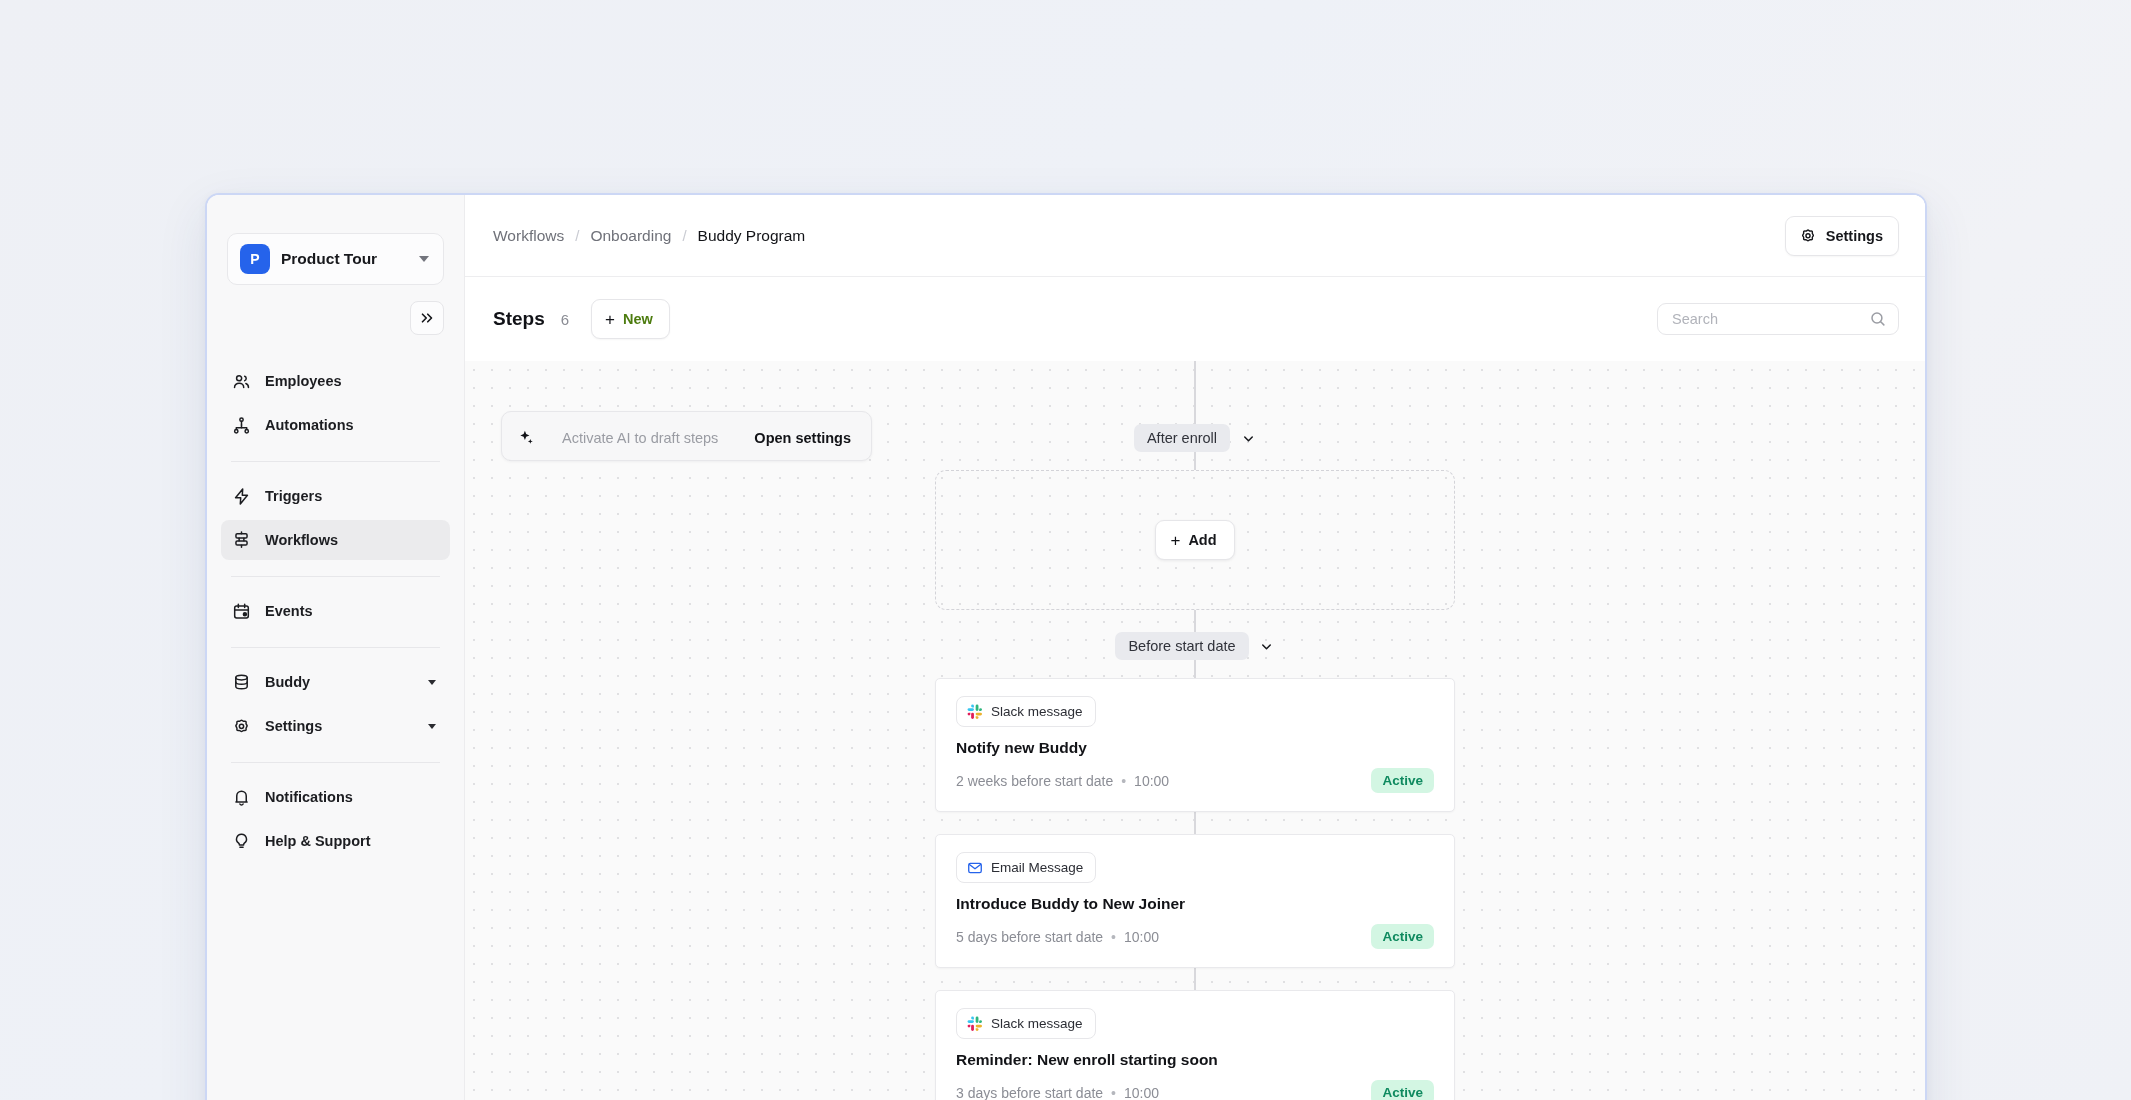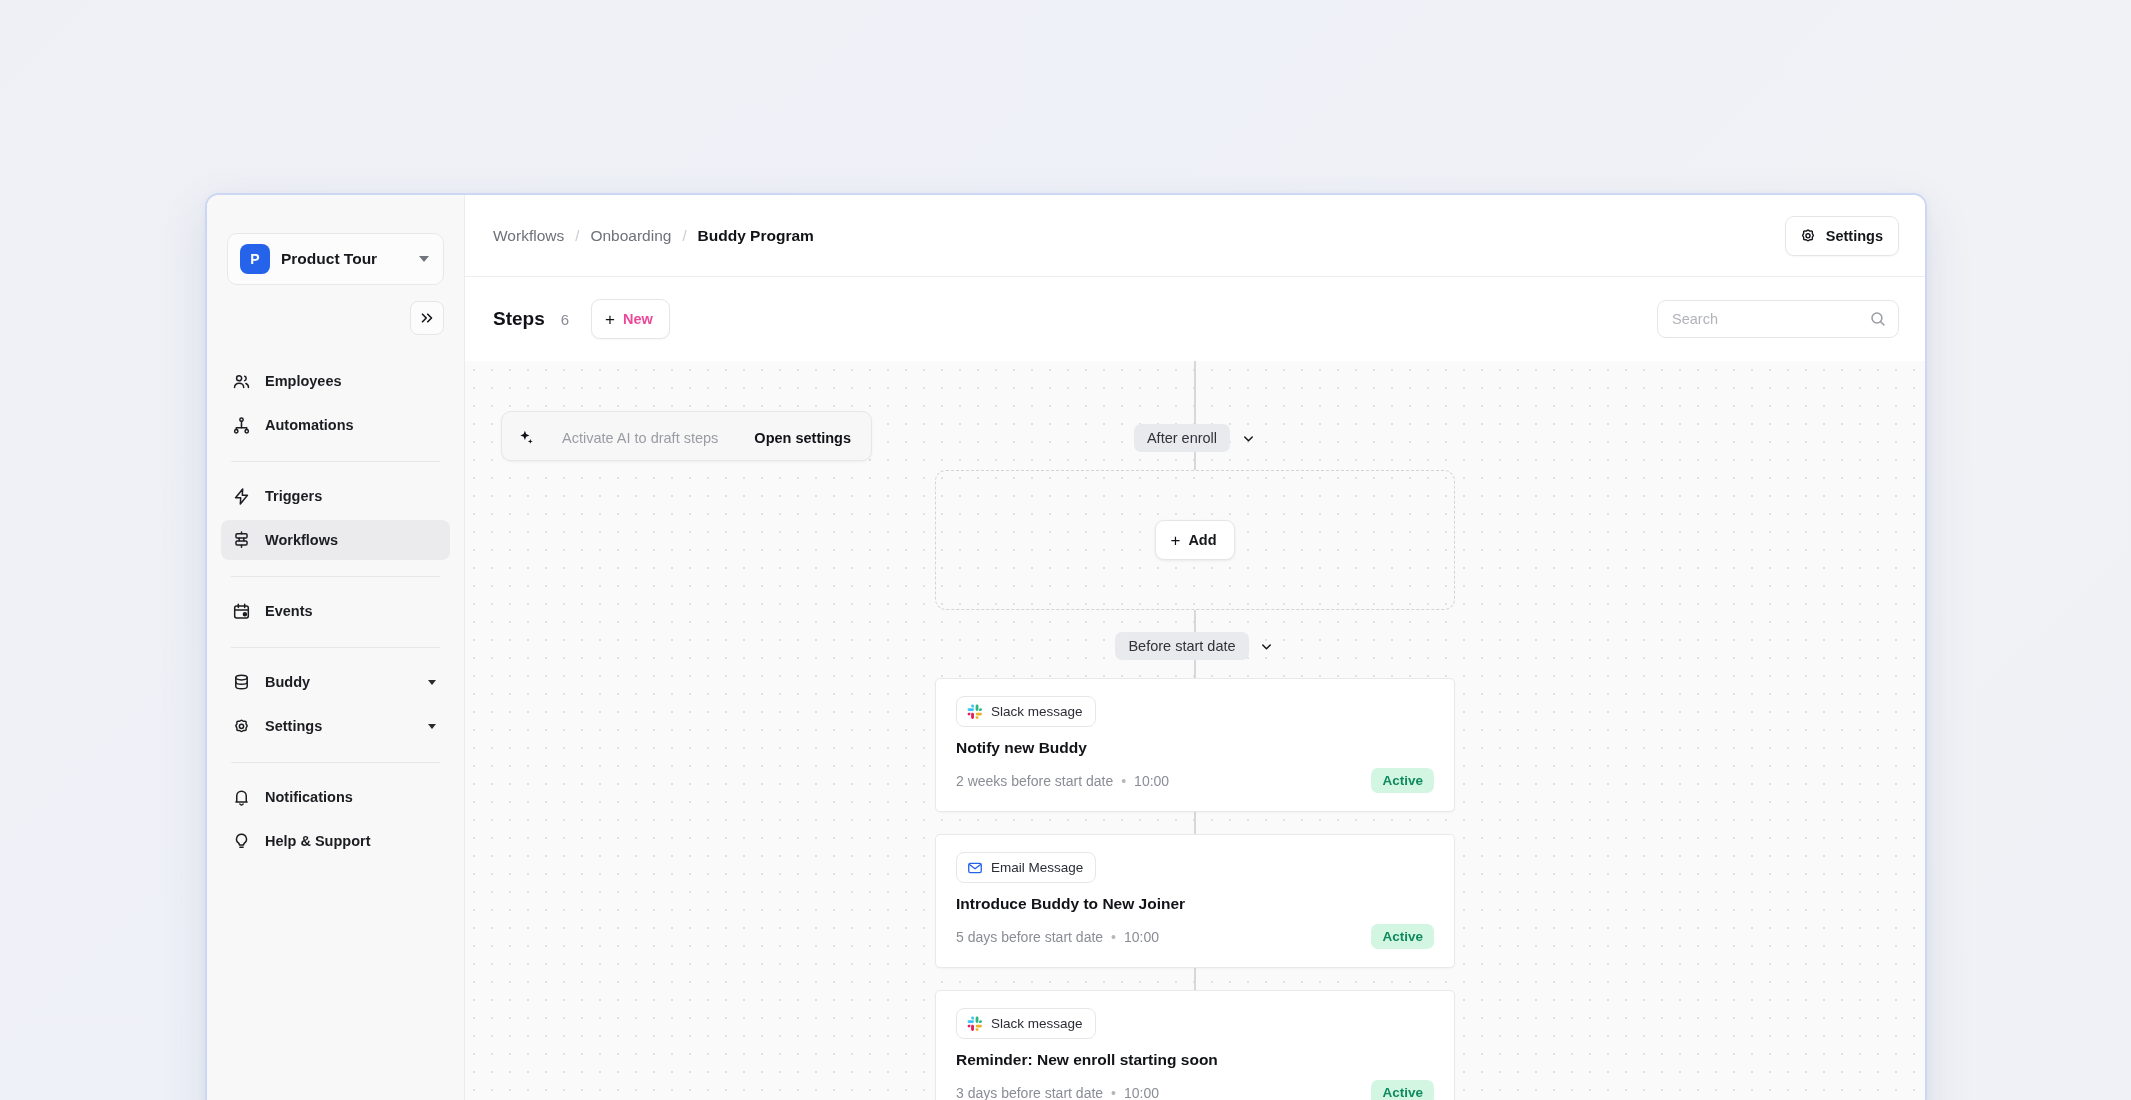--- a/index.html
+++ b/index.html
@@ -131,21 +131,21 @@
   }
   .topbar {
     height: 82px; flex: 0 0 82px;
     border-bottom: 1px solid #ededef;
     display: flex; align-items: center;
     padding: 0 26px 0 28px;
     background: #fff;
   }
   .breadcrumb { display: flex; align-items: center; gap: 11px; flex: 1; }
   .bc-item { font-size: 15.5px; color: #6f7179; cursor: pointer; white-space: nowrap; }
-  .bc-item.current { color: #121317; font-weight: bold; cursor: default; }
+  .bc-item.current { color: #121317; font-weight: normal; cursor: default; }
   .bc-sep { font-size: 15px; color: #c9cbd2; }
 
   .settings-btn {
     display: flex; align-items: center; gap: 9px;
     height: 40px; padding: 0 15px 0 13px;
     border: 1px solid #e6e6e9;
     border-radius: 9px;
     background: #fff;
     cursor: pointer;
     box-shadow: 0 1px 2px rgba(20,20,30,0.04);
@@ -166,25 +166,25 @@
     display: flex; align-items: center; gap: 8px;
     height: 40px; padding: 0 16px 0 13px;
     border: 1px solid #e6e6e9;
     border-radius: 9px;
     background: #fff;
     cursor: pointer;
     box-shadow: 0 1px 2px rgba(20,20,30,0.04);
     margin-left: 6px;
   }
   .new-btn .plus { font-size: 17px; color: #111217; line-height: 1; font-weight: 500; }
-  .new-btn span.lbl { font-size: 14.5px; color: #ec4899; font-weight: bold; }
+  .new-btn span.lbl { font-size: 14.5px; color: #4d7c0f; font-weight: bold; }
   .spacer { flex: 1; }
   .search-wrap {
     position: relative;
-    width: 242px; height: 38px;
+    width: 242px; height: 32px;
   }
   .search-input {
     width: 100%; height: 100%;
     border: 1px solid #e6e6e9;
     border-radius: 9px;
     background: #fff;
     padding: 0 40px 0 14px;
     font-size: 14.5px;
     font-family: "Liberation Sans", sans-serif;
     color: #16171b;

